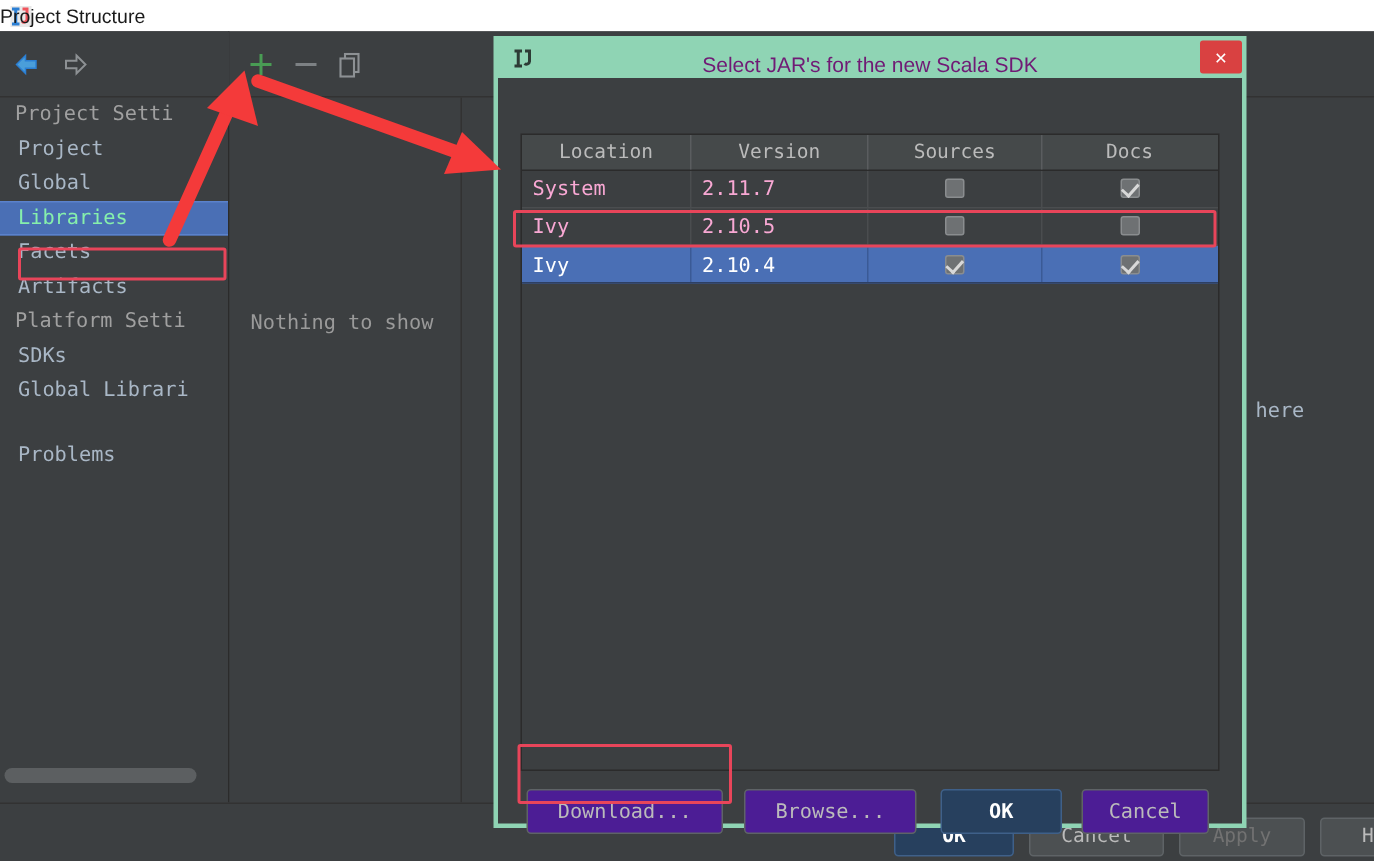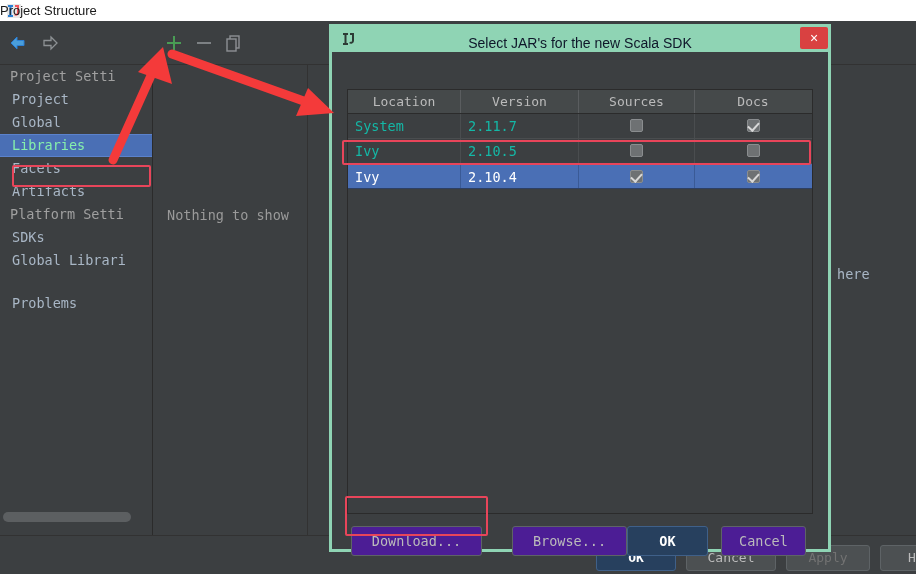--- a/index.html
+++ b/index.html
@@ -141,21 +141,21 @@
     padding: 3px;
   }
   .dlg-titlebar {
     position: relative; width: 100%; height: 25px;
     background: #8fd4b4;
   }
   .dlg-title {
     position: absolute; left: 0; top: 4px; width: 100%; height: 25px;
     line-height: 25px; text-align: center;
     font-family: "Liberation Sans", sans-serif;
-    font-size: 14px; color: #0f172a;
+    font-size: 14px; color: #701a75;
   }
   .dlg-icon { position: absolute; left: 10px; top: 4px; width: 16px; height: 16px; }
   .dlg-close {
     position: absolute; right: 0px; top: 0px; width: 28px; height: 22px;
     background: #d94141; border-radius: 2px; cursor: pointer;
     color: #ffffff; font-size: 14px; line-height: 22px; text-align: center;
     font-family: "Liberation Sans", sans-serif;
   }
   .dlg-body {
     position: absolute; left: 3px; top: 28px; width: 496px; height: 497px;
@@ -183,21 +183,21 @@
   .tbl-row {
     display: flex; height: 25px;
     border-bottom: 1px solid #4a4d4f;
   }
   .tbl-row.selected {
     background: #4a6fb5;
     border-top: 1px solid #4a6fb5;
     border-bottom: 1px solid #2d3f63;
   }
   .td {
-    font-size: 13.5px; color: #14b8a6;
+    font-size: 13.5px; color: #f9a8d4;
     line-height: 24px;
     border-right: 1px solid #4a4d4f;
     overflow: hidden; white-space: nowrap;
   }
   .tbl-row.selected .td { color: #ffffff; border-right-color: #3a5a96; }
   .td:last-child { border-right: none; }
   .td.txt { padding-left: 7px; }
   .td.ctr { text-align: center; }
 
   .chk {
@@ -224,21 +224,21 @@
     background: #4c1d95;
     border: 1px solid #5e6366;
     border-radius: 3px;
     color: #bbbbbb; font-size: 13.5px;
     font-family: "DejaVu Sans Mono", monospace;
     line-height: 28px; text-align: center;
     cursor: pointer;
   }
   .dlg-btn.primary { background: #27405e; border-color: #3f6089; color:#ffffff; font-weight: bold; }
   .b-download { left: 19px;  width: 131px; }
-  .b-browse   { left: 180px; width: 115px; }
+  .b-browse   { left: 164px; width: 115px; }
   .b-ok       { left: 295px; width: 81px;  }
   .b-cancel   { left: 389px; width: 85px;  }
 
   
   .anno {
     position: absolute;
     border: 2px solid #e8455a;
     border-radius: 2px;
     pointer-events: none;
   }

